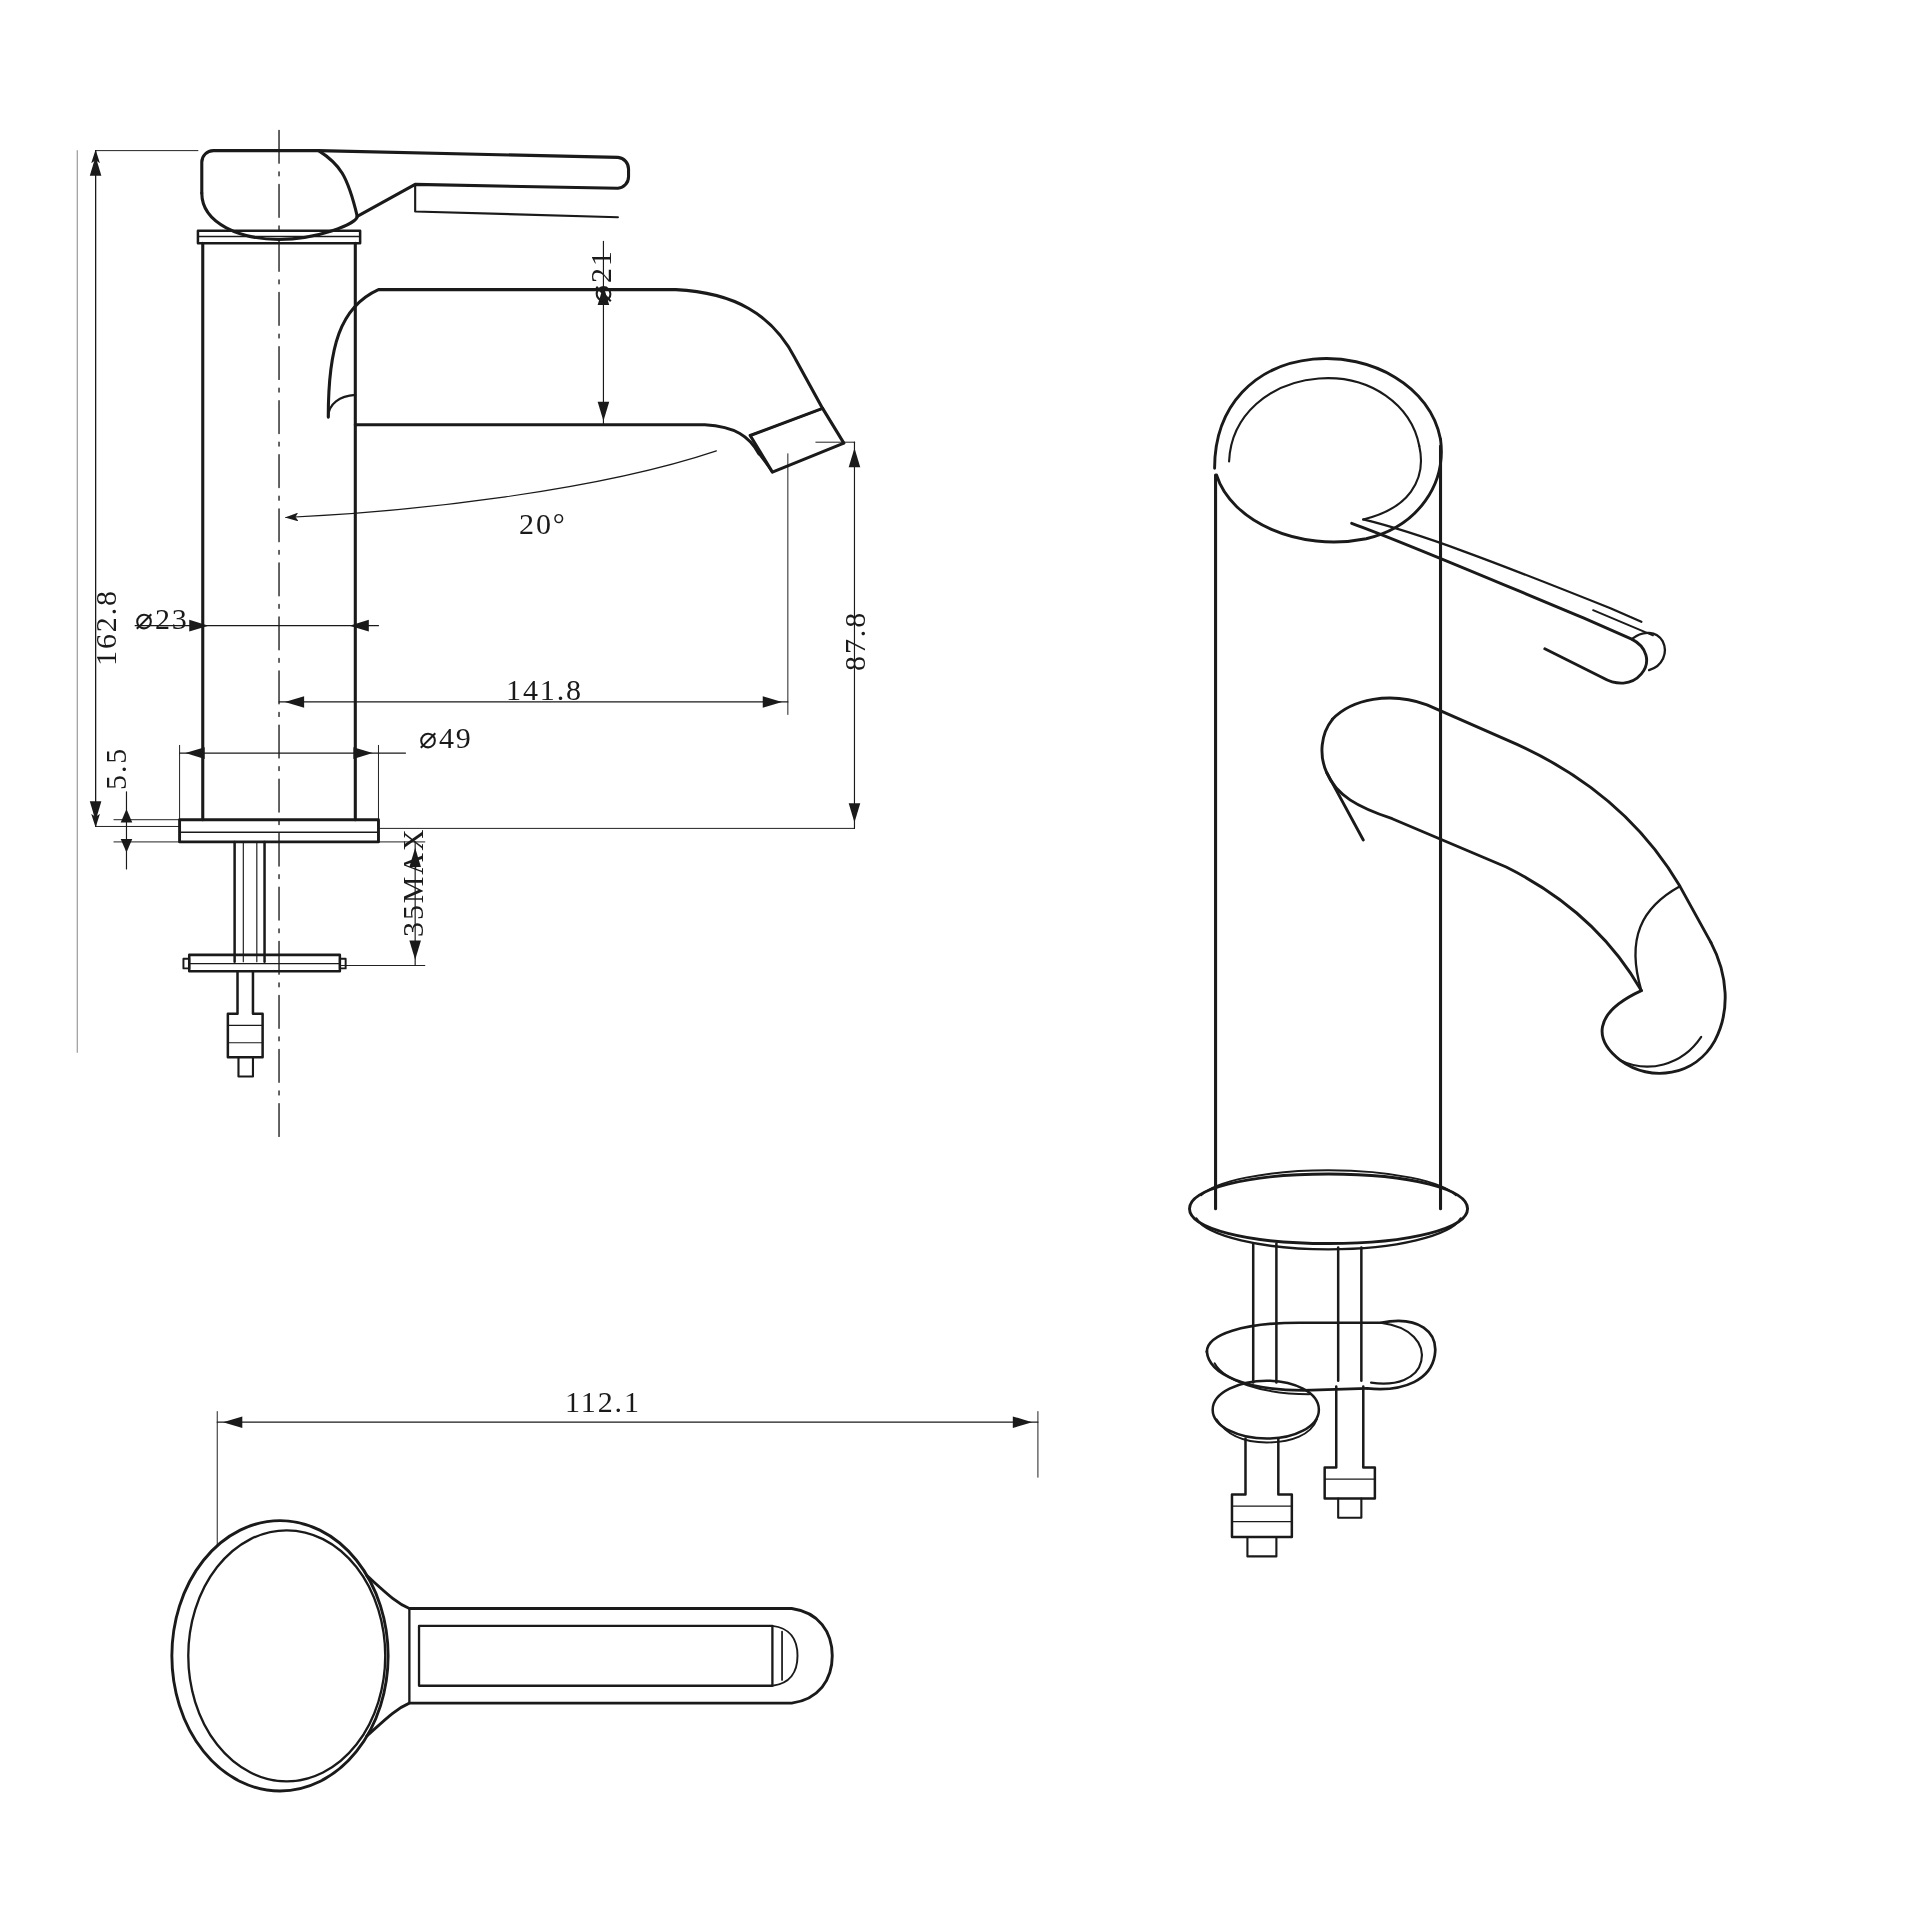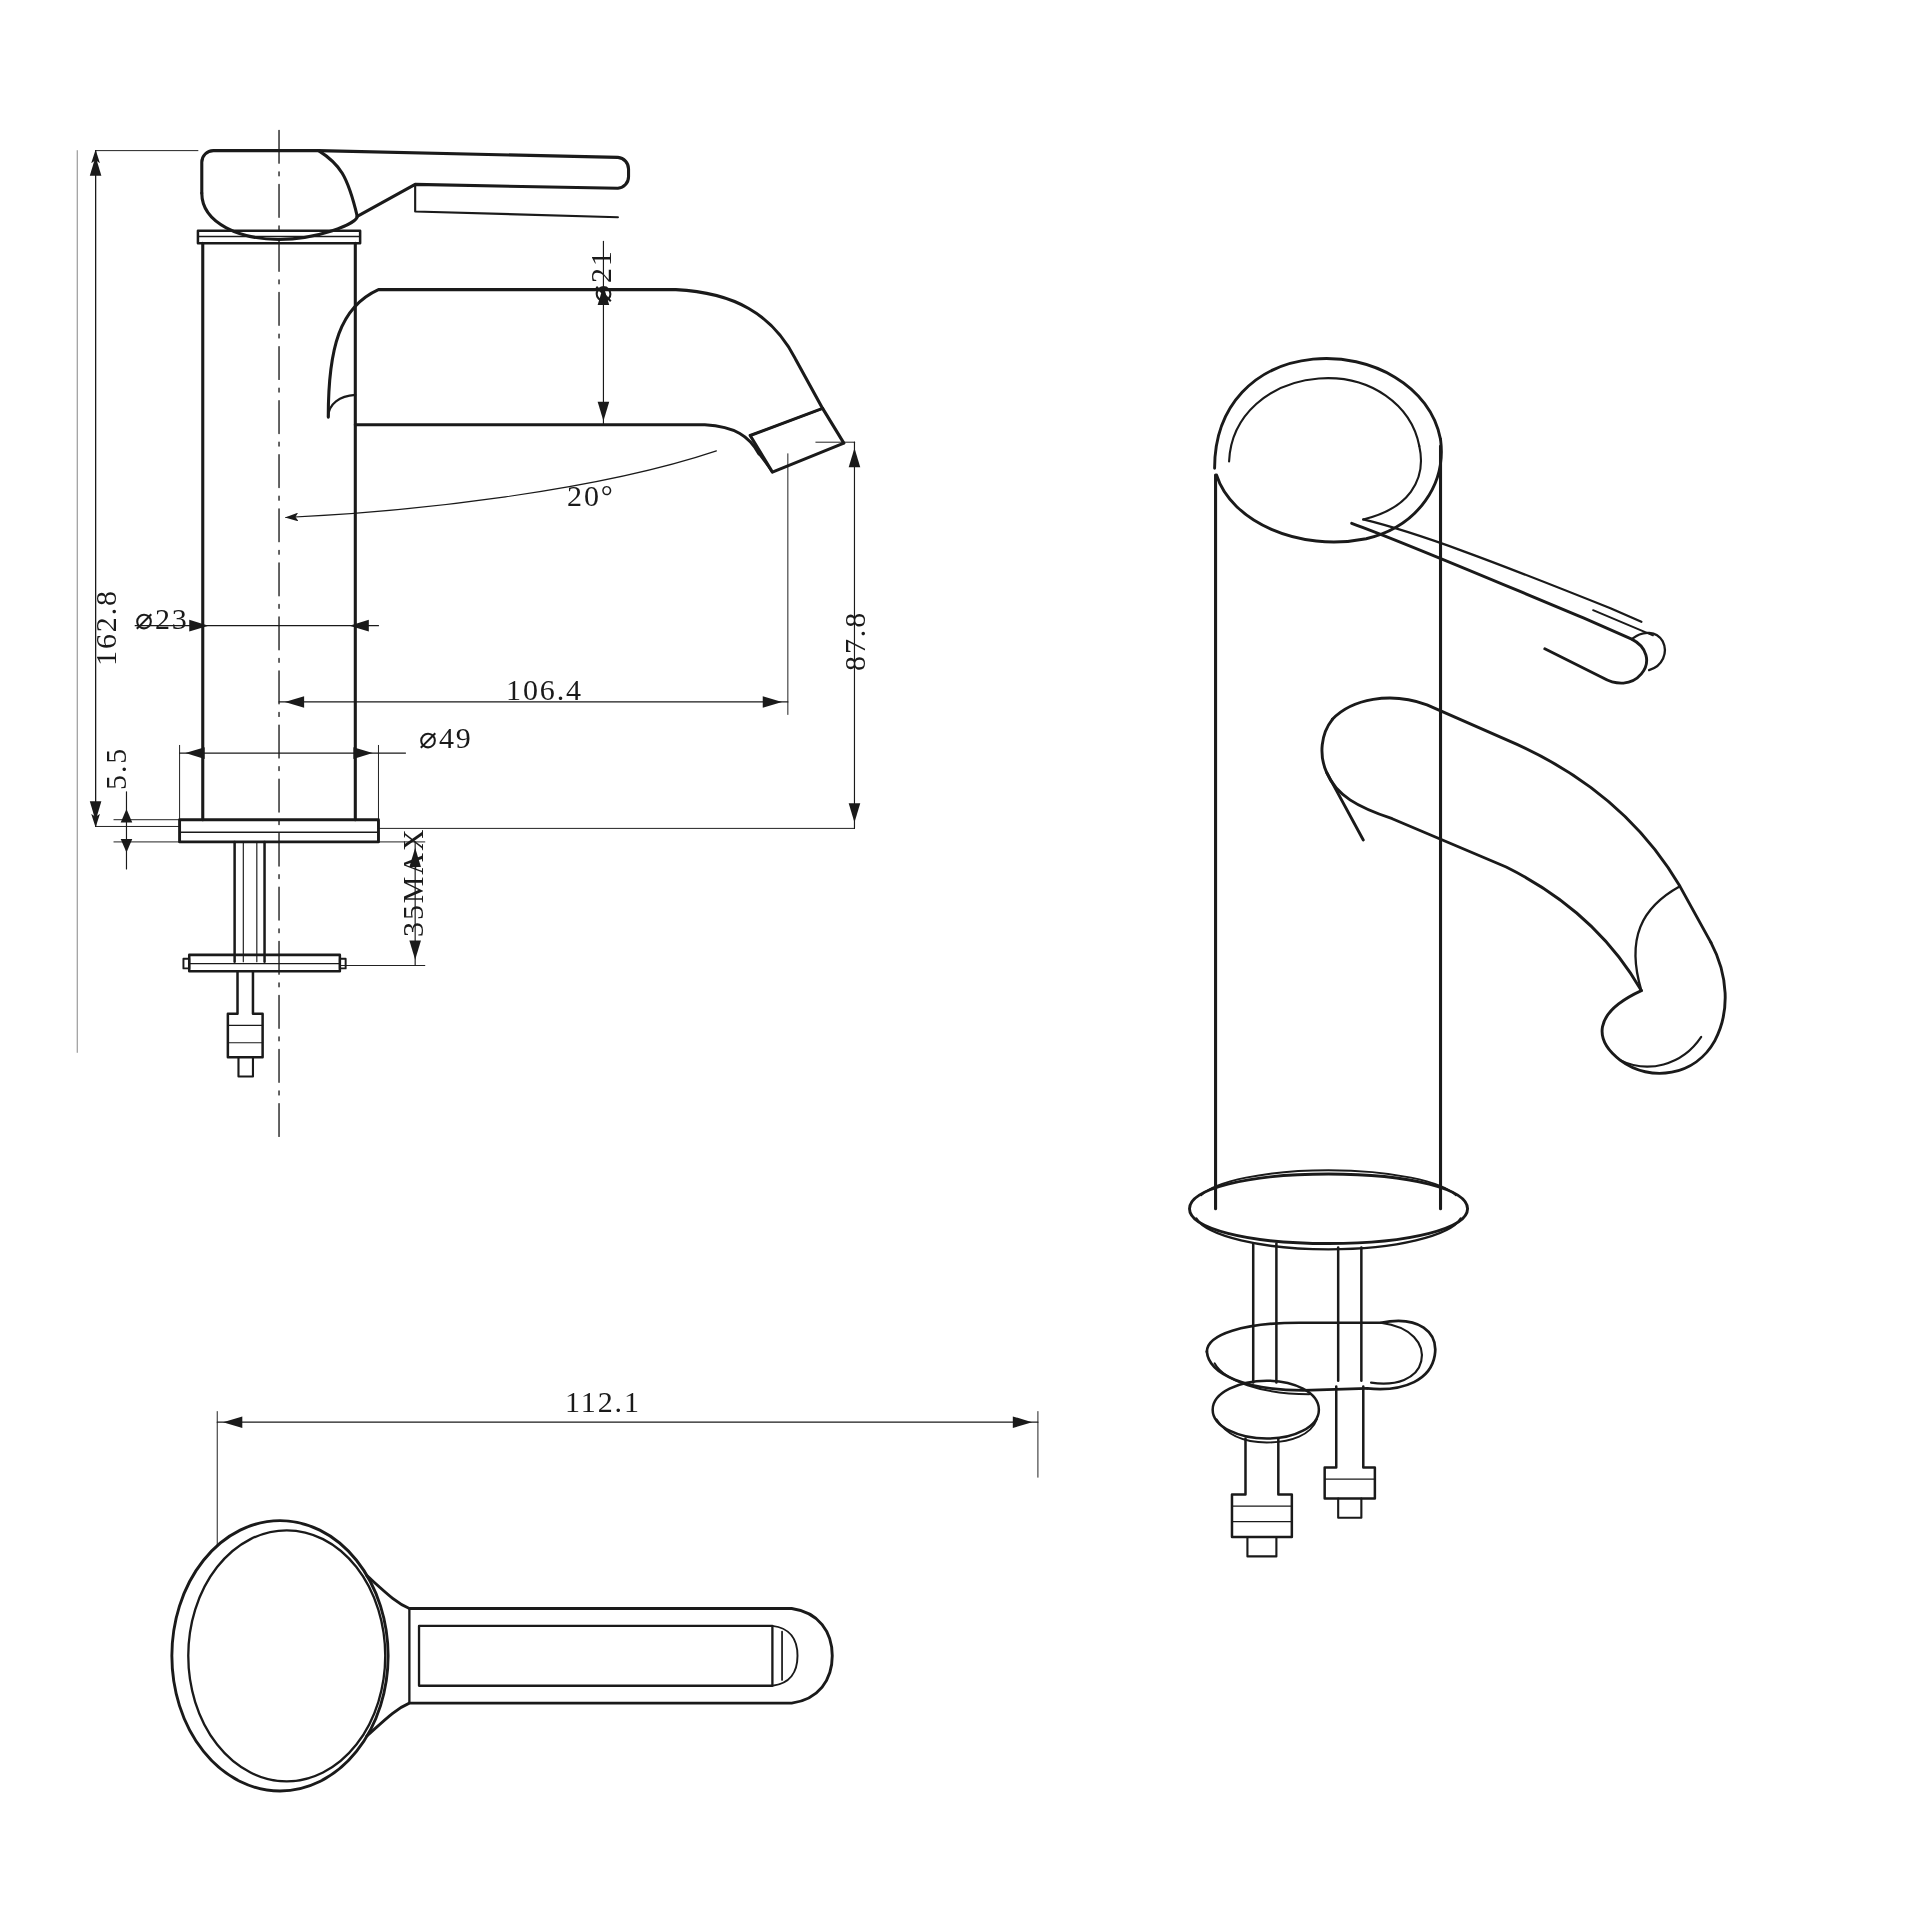--- a/index.html
+++ b/index.html
@@ -214,27 +214,27 @@
       <path d="M1384,1436 L1384,1520 L1372,1520 L1372,1552 L1424,1552 L1424,1520 L1412,1520 L1412,1436" stroke-width="2.6"></path>
       <line x1="1372" y1="1532" x2="1424" y2="1532" stroke-width="1.4"></line>
       <path d="M1386,1552 L1386,1572 L1410,1572 L1410,1552" stroke-width="2.2"></path>
     </g>
   </svg>
 
   <div class="dim-text rot90" style="left:89px; top:666px;">162.8</div>
 
   <div class="dim-text rot90" style="left:583px; top:303px;">⌀21</div>
 
-  <div class="dim-text" style="left:519px; top:479px;margin-left:48px;">20°</div>
+  <div class="dim-text" style="left:519px; top:507px;">20°</div>
 
   <div class="dim-text" style="left:135px; top:601px;">⌀23</div>
 
   <div class="dim-text rot90" style="left:838px; top:671px;">87.8</div>
 
-  <div class="dim-text" style="left:506px; top:673px;">106.4</div>
+  <div class="dim-text" style="left:506px; top:673px;">141.8</div>
 
   <div class="dim-text" style="left:419px; top:720px;">⌀49</div>
 
   <div class="dim-text rot90" style="left:99px; top:790px;">5.5</div>
 
   <div class="dim-text rot90" style="left:396px; top:937px;">35MAX</div>
 
   <div class="dim-text" style="left:565px; top:1385px;">112.1</div>
 
 </div>

